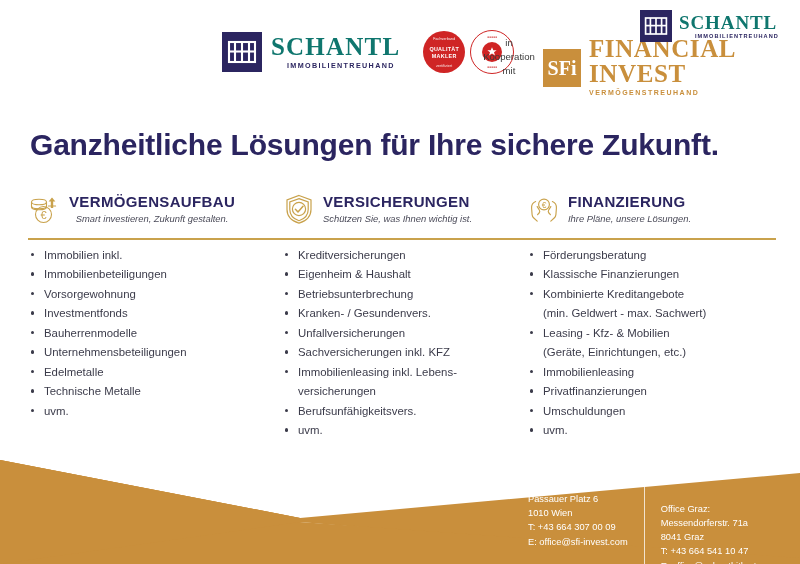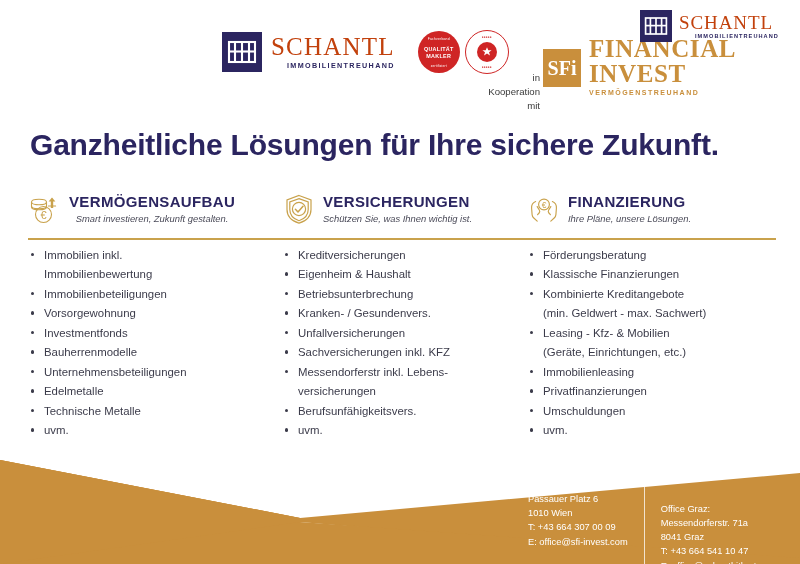--- a/index.html
+++ b/index.html
@@ -23,21 +23,21 @@
   
   .ith-block{
     width:40px;height:40px;background:#2b2560;
     position:relative;flex:0 0 auto;
   }
   .ith-block svg{position:absolute;left:0;top:0;}
   .schantl-word{
     display:flex;flex-direction:column;justify-content:center;line-height:1;
   }
   .schantl-main{
-    font-size:25px;font-weight:normal;color:#c2410c;
+    font-size:25px;font-weight:bold;color:#0f766e;
     letter-spacing:1.2px;font-family:"Liberation Serif", serif;
   }
   .schantl-sub{
     font-size:7.2px;font-weight:bold;color:#2b2560;
     letter-spacing:1.35px;margin-top:3px;font-family:"Liberation Sans", sans-serif;padding-left:16px;
   }
 
   
   .seals{display:flex;align-items:center;gap:5px;margin-left:14px;}
   .seal{width:42px;height:42px;border-radius:50%;position:relative;flex:0 0 auto;}
@@ -65,21 +65,21 @@
   }
   .seal-white .crest{
     position:absolute;left:50%;top:50%;transform:translate(-50%,-50%);
     width:20px;height:20px;border-radius:50%;background:#cf2525;
     display:flex;align-items:center;justify-content:center;
   }
 
   
   .koop{
     position:absolute;left:478px;top:36px;width:62px;
-    text-align:right;font-size:9.6px;color:#3a3a3a;line-height:1.45;margin-top:35px;
+    text-align:center;font-size:9.6px;color:#3a3a3a;line-height:1.45;
   }
 
   
   .sfi-row{
     position:absolute;left:543px;top:36px;
     display:flex;align-items:center;gap:8px;
   }
   .sfi-block{
     width:38px;height:34px;background:#c98f3c;position:relative;flex:0 0 auto;
   }
@@ -275,21 +275,20 @@
             <text x="15.5" y="27" text-anchor="middle" font-family="Liberation Sans, sans-serif" font-size="11" fill="#c9a24c">€</text>
           </svg>
         </div>
         <div class="col-titles">
           <span class="col-title">VERMÖGENSAUFBAU</span>
           <span class="col-sub">Smart investieren, Zukunft gestalten.</span>
         </div>
       </div>
       <ul class="bullets">
         <li>Immobilien inkl.</li>
-        <li class="cont">Immobilienbewertung</li>
         <li>Immobilienbeteiligungen</li>
         <li>Vorsorgewohnung</li>
         <li>Investmentfonds</li>
         <li>Bauherrenmodelle</li>
         <li>Unternehmensbeteiligungen</li>
         <li>Edelmetalle</li>
         <li>Technische Metalle</li>
         <li>uvm.</li>
       </ul>
     </div>
@@ -311,21 +310,21 @@
           <span class="col-sub">Schützen Sie, was Ihnen wichtig ist.</span>
         </div>
       </div>
       <ul class="bullets">
         <li>Kreditversicherungen</li>
         <li>Eigenheim &amp; Haushalt</li>
         <li>Betriebsunterbrechung</li>
         <li>Kranken- / Gesundenvers.</li>
         <li>Unfallversicherungen</li>
         <li>Sachversicherungen inkl. KFZ</li>
-        <li>Messendorferstr inkl. Lebens-</li>
+        <li>Immobilienleasing inkl. Lebens-</li>
         <li class="cont">versicherungen</li>
         <li>Berufsunfähigkeitsvers.</li>
         <li>uvm.</li>
       </ul>
     </div>
 
     <div class="col col-3">
       <div class="col-head">
         <div class="col-icon">
           <svg width="34" height="34" viewBox="0 0 34 34" aria-hidden="true">

